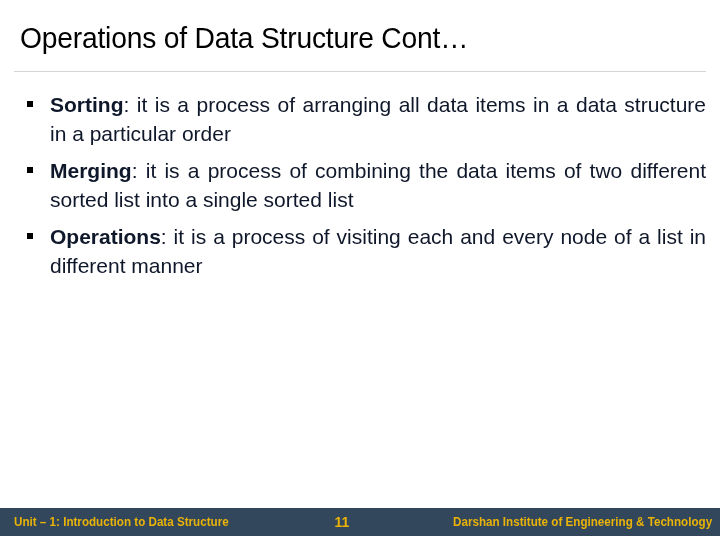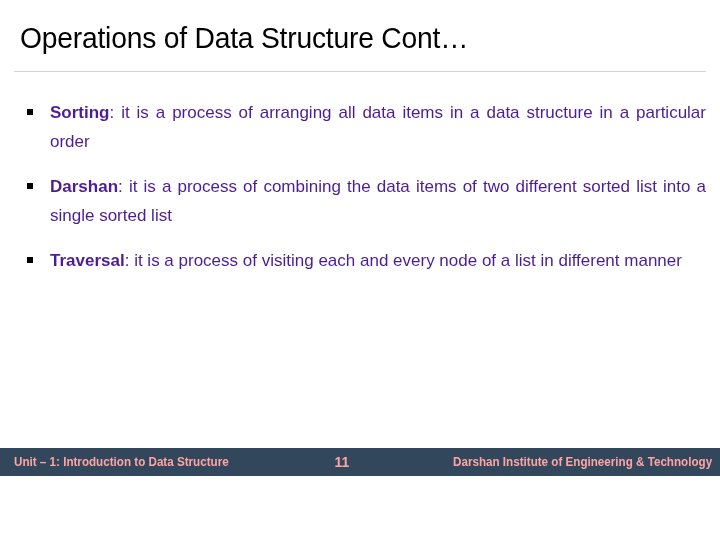--- a/index.html
+++ b/index.html
@@ -8,21 +8,21 @@
     padding: 0;
     background: #ffffff;
   }
   body {
     font-family: "Liberation Sans", sans-serif;
     -webkit-font-smoothing: antialiased;
   }
   .slide {
     position: relative;
     width: 720px;
-    height: 476px;
+    height: 536px;
     background: #ffffff;
     overflow: hidden;
   }
 
   
   .slide-title {
     position: absolute;
     left: 20px;
     top: 18px;
     width: 686px;
@@ -49,24 +49,24 @@
   
   .body-list {
     position: absolute;
     left: 14px;
     top: 82px;
     width: 692px;
   }
   .bullet-row {
     position: relative;
     padding-left: 36px;
-    margin: 16px 0 2px 0;
-    font-size: 17px;
+    margin: 8px 0 2px 0;
+    font-size: 21px;
     line-height: 29px;
-    color: #4c1d95;
+    color: #0f172a;
     text-align: justify;
     text-justify: inter-word;
   }
   .bullet-glyph {
     position: absolute;
     left: 13px;
     top: 11px;
     width: 6px;
     height: 6px;
     background: #000000;
@@ -80,21 +80,21 @@
   }
 
   
   .footer {
     position: absolute;
     left: 0;
     bottom: 0;
     width: 720px;
     height: 28px;
     background: #32475b;
-    color: #fca5a5;
+    color: #eab308;
     font-size: 12px;
     line-height: 28px;
   }
   .footer-left {
     position: absolute;
     left: 14px;
     top: 0;
     font-weight: bold;
     white-space: nowrap;
     font-size: 12px;
@@ -130,26 +130,26 @@
 
   <div class="title-rule"></div>
 
   <div class="body-list">
 
     <p class="bullet-row">
       <span class="bullet-glyph"></span><span class="term">Sorting</span><span class="txt">:</span><span class="txt"> it is a process of arranging all data items in a data structure in a particular order</span>
     </p>
 
     <p class="bullet-row">
-      <span class="bullet-glyph"></span><span class="term">Darshan</span><span class="txt">:</span><span class="txt"> it is a process of combining the data items of two different sorted list into a single sorted list</span>
+      <span class="bullet-glyph"></span><span class="term">Merging</span><span class="txt">:</span><span class="txt"> it is a process of combining the data items of two different sorted list into a single sorted list</span>
     </p>
 
 
     <p class="bullet-row">
-      <span class="bullet-glyph"></span><span class="term">Traversal</span><span class="txt">:</span><span class="txt"> it is a process of visiting each and every node of a list in different manner</span>
+      <span class="bullet-glyph"></span><span class="term">Operations</span><span class="txt">:</span><span class="txt"> it is a process of visiting each and every node of a list in different manner</span>
     </p>
 
   </div>
 
   <div class="footer">
     <span class="footer-left">Unit – 1: Introduction to Data Structure</span>
     <span class="footer-page">11</span>
     <span class="footer-right">Darshan Institute of Engineering &amp; Technology</span>
   </div>
 

